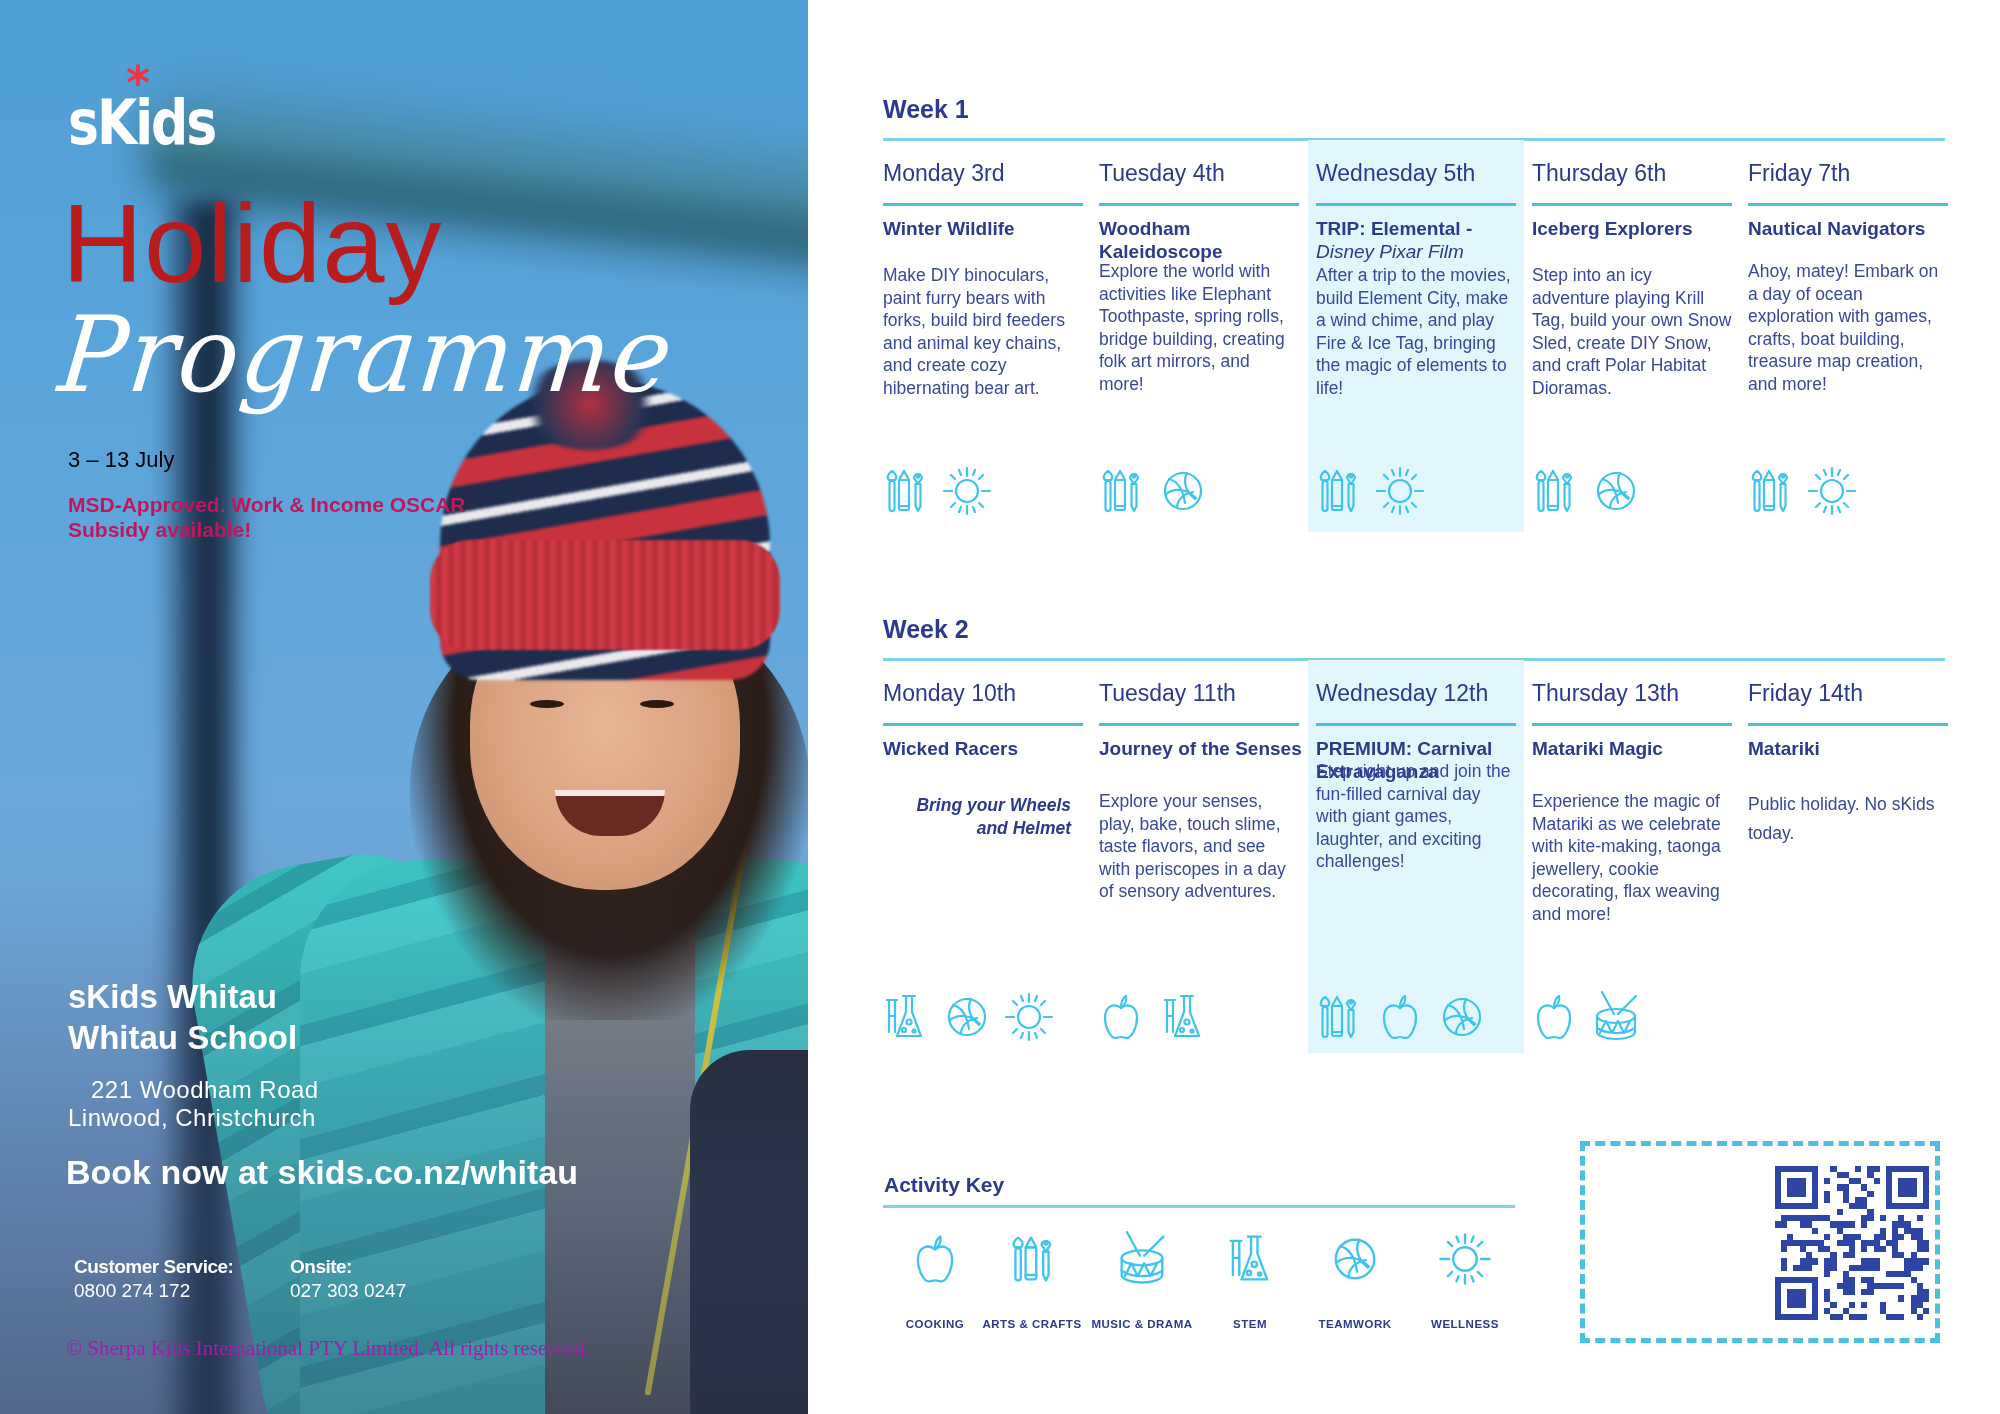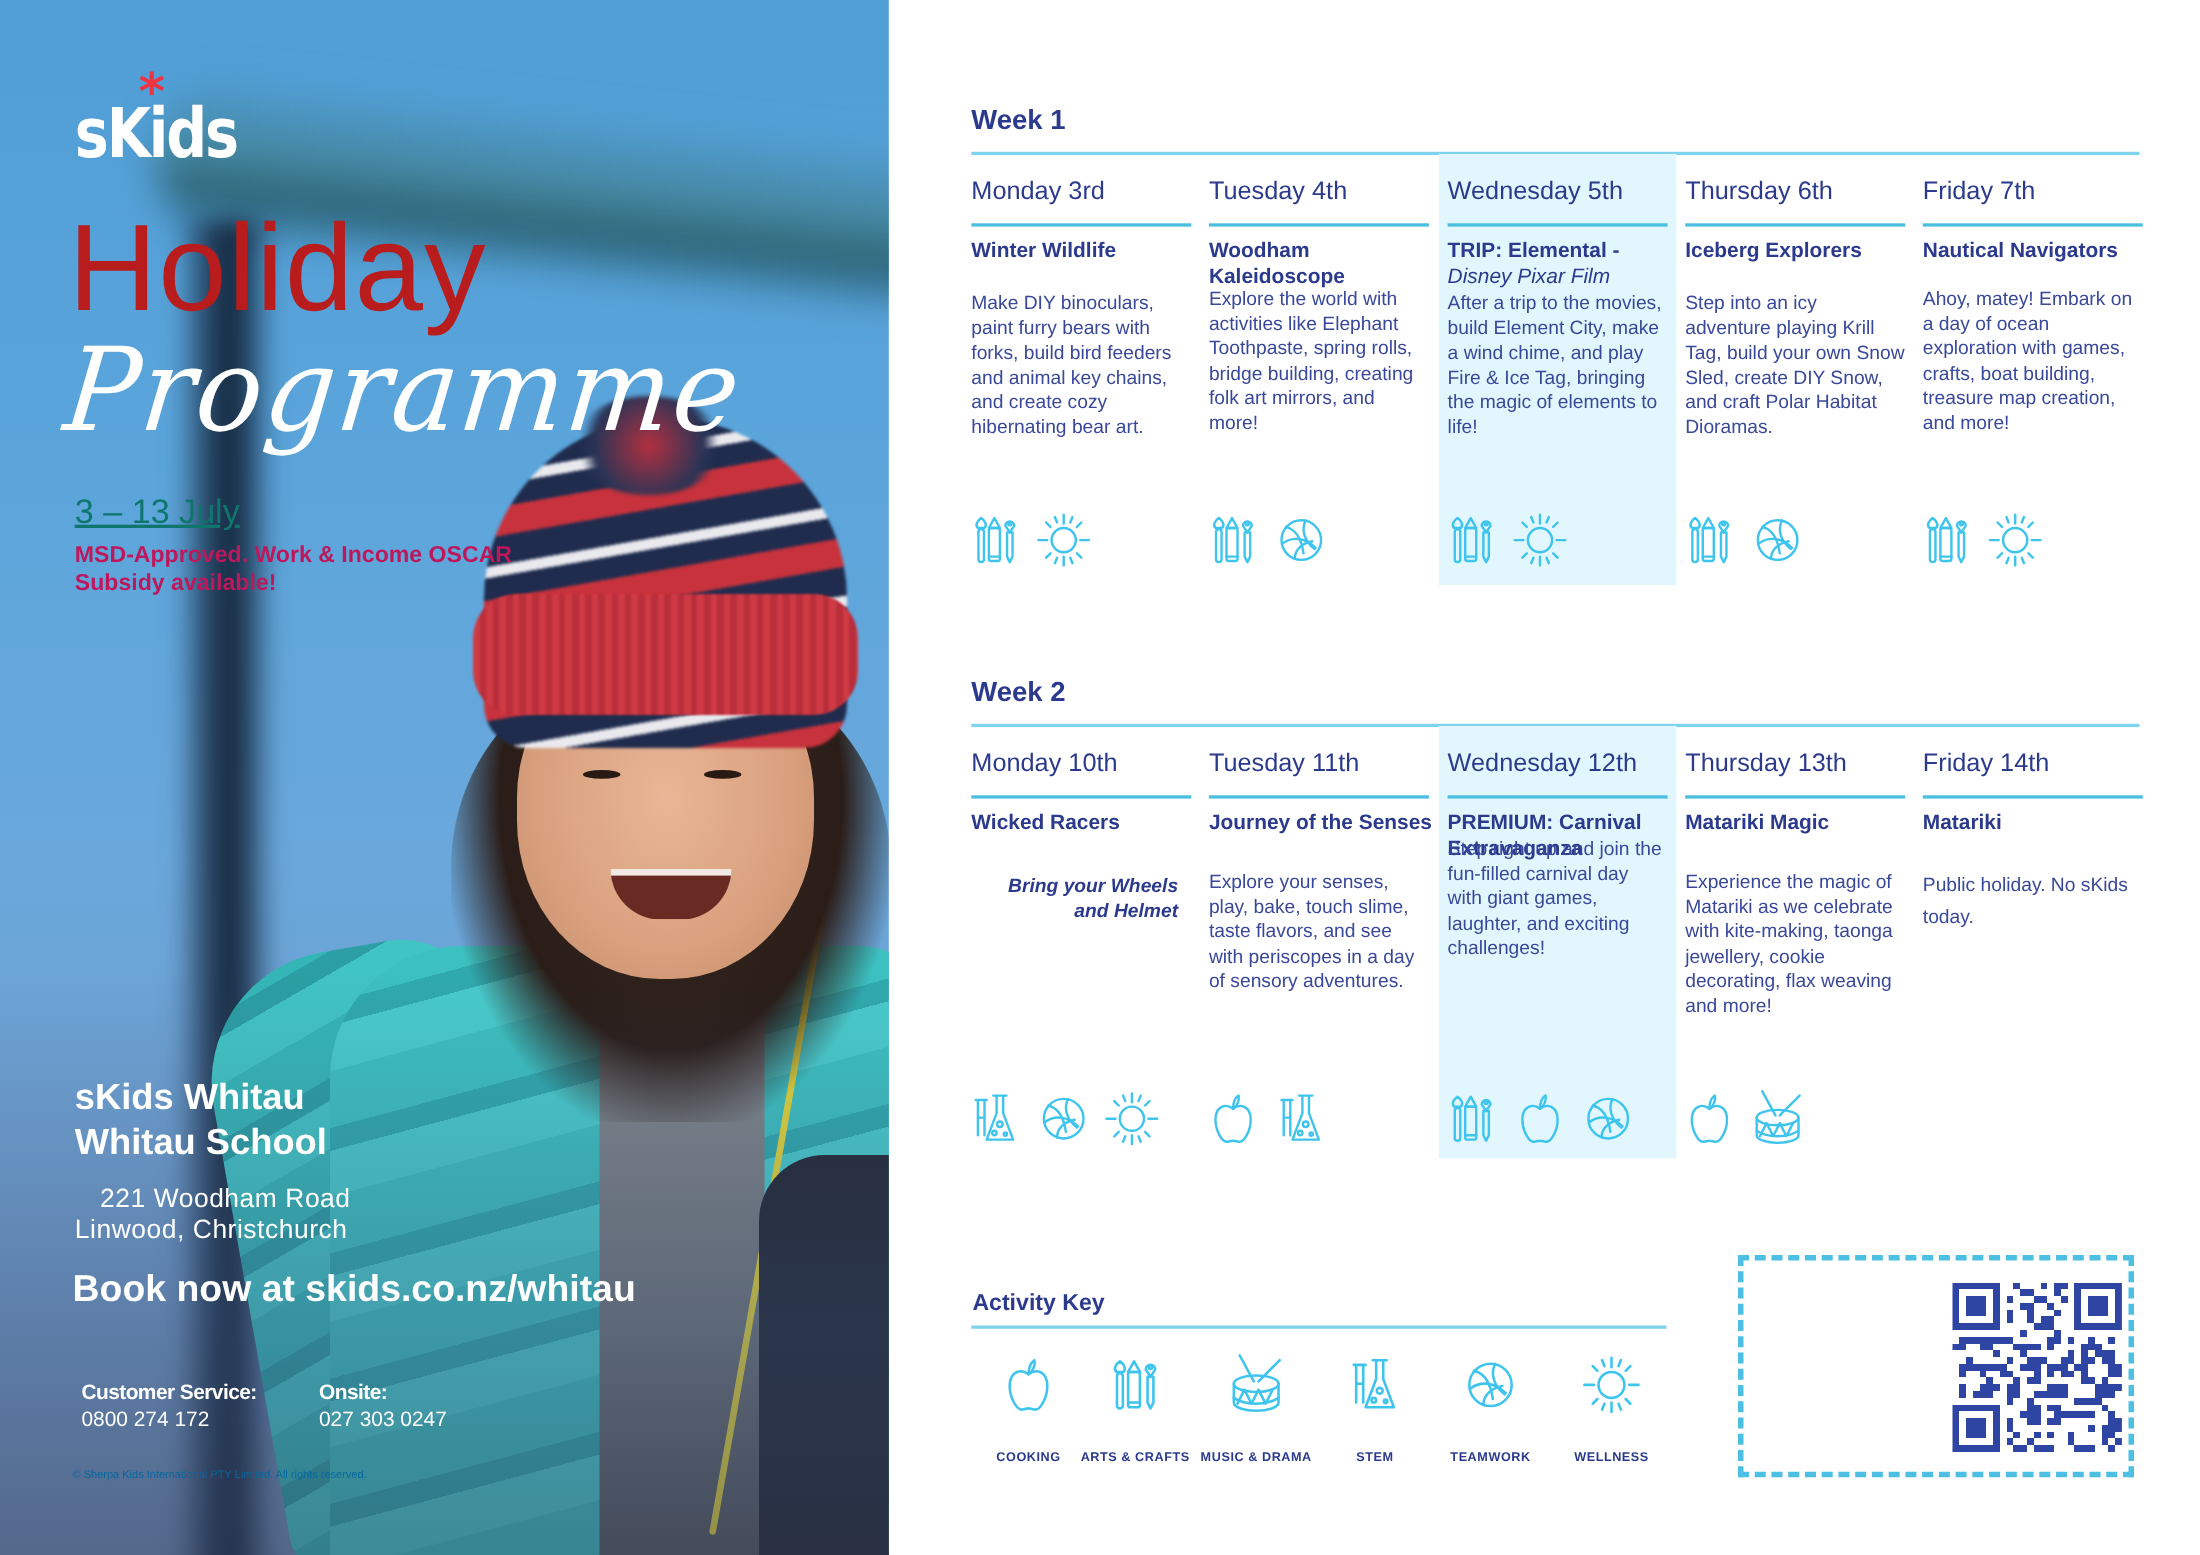--- a/index.html
+++ b/index.html
@@ -31,31 +31,31 @@
     background: repeating-linear-gradient(160deg, #35b6b6 0 44px, #2b9fa3 44px 62px, #41c4c4 62px 100px); }
   #photo .sweater { position:absolute; left:545px; top:830px; width:150px; height:620px; background: linear-gradient(180deg, #8b9196, #6f7579 60%, #4d5357); }
   #photo .zip { position:absolute; left:700px; top:760px; width:6px; height:640px; background:#e2d43a; transform: rotate(10deg); border-radius:3px; }
   #photo .dark { position:absolute; left:690px; top:1050px; width:200px; height:400px; background:#222733; border-radius:60px 0 0 0; }
   #photo .shade { position:absolute; left:0; top:880px; width:808px; height:534px; background: linear-gradient(180deg, rgba(50,80,130,0) 0%, rgba(60,80,120,0.35) 60%, rgba(50,60,90,0.45) 100%); }
   #logo { position:absolute; left:68px; top:64px; width:150px; height:90px; }
   #logo .word { position:absolute; left:0; top:22px; font-family:"DejaVu Sans", sans-serif; font-weight:bold; font-size:52px; letter-spacing:-2px; color:#fff; transform: scaleY(1.2); transform-origin: left top; }
   #logo .star { position:absolute; left:58px; top:-4px; font-size:46px; color:#ee3442; font-family:"DejaVu Sans", sans-serif; font-weight:bold; line-height:1; }
   #title-holiday { position:absolute; left:62px; top:188px; font-size:112px; font-weight:normal; letter-spacing:1px; color:#b91c1c; line-height:1; }
   #title-programme { position:absolute; left:60px; top:300px; font-size:100px; font-style:italic; color:#fff; font-family:"DejaVu Serif", serif; letter-spacing:2px; line-height:1.1; transform: skewX(-6deg) scaleY(1.05); }
-  #dates { position:absolute; left:68px; top:447px; font-size:31px; color:#0f766e;text-decoration:underline; }
+  #dates { position:absolute; left:68px; top:447px; font-size:22px; color:#000000; }
   #subsidy { position:absolute; left:68px; top:492px; font-size:21px; font-weight:bold; color:#be185d; line-height:25px; width:420px; }
   #venue1 { position:absolute; left:68px; top:978px; font-size:33px; font-weight:bold; color:#fff; }
   #venue2 { position:absolute; left:68px; top:1019px; font-size:33px; font-weight:bold; color:#fff; }
   #addr1 { position:absolute; left:68px; top:1076px; font-size:24px; color:#fff; letter-spacing:0.5px;margin-left:23px; }
   #addr2 { position:absolute; left:68px; top:1104px; font-size:24px; color:#fff; letter-spacing:0.5px; }
   #book { position:absolute; left:66px; top:1153px; font-size:34px; font-weight:bold; color:#fff; }
   .contact { position:absolute; top:1256px; color:#fff; }
   .contact .lbl { font-size:19px; font-weight:bold; display:block; letter-spacing:-0.5px; }
   .contact .num { font-size:19px; display:block; margin-top:2px; }
-  #copyright { position:absolute; left:66px; top:1336px; font-size:10px; color:#0369a1; }
+  #copyright { position:absolute; left:66px; top:1336px; font-size:21px; color:#a21caf;font-family:Liberation Serif, serif; }
   .week-label { position:absolute; left:883px; font-size:25px; font-weight:bold; color:#2b3a8c; }
   .week-rule { position:absolute; left:883px; width:1062px; height:3px; background:#7fd3ec; }
   .col { position:absolute; width:200px; }
   .col.hl { background:#e1f7fd; }
   .day { position:absolute; font-size:23px; color:#2b3a8c; white-space:nowrap; }
   .day-rule { position:absolute; height:3px; width:200px; background:#4bbfe0; }
   .ttl { position:absolute; font-size:19px; font-weight:bold; color:#2b3a8c; line-height:23px; width:205px; }
   .ttl i { font-weight:normal; }
   .desc { position:absolute; font-size:17.5px; color:#39489a; line-height:22.5px; width:200px; }
   .desc .note { display:block; text-align:right; font-style:italic; font-weight:bold; color:#2b3a8c; margin-top:4px; padding-right:12px; }

